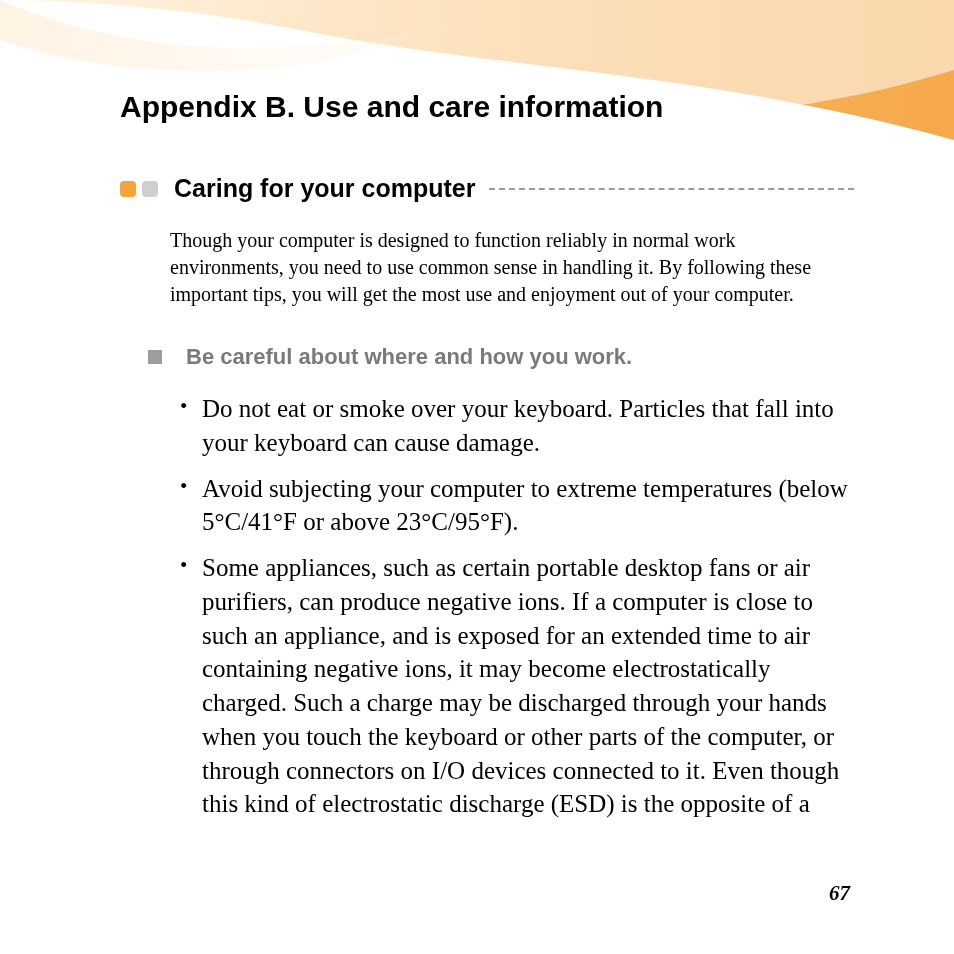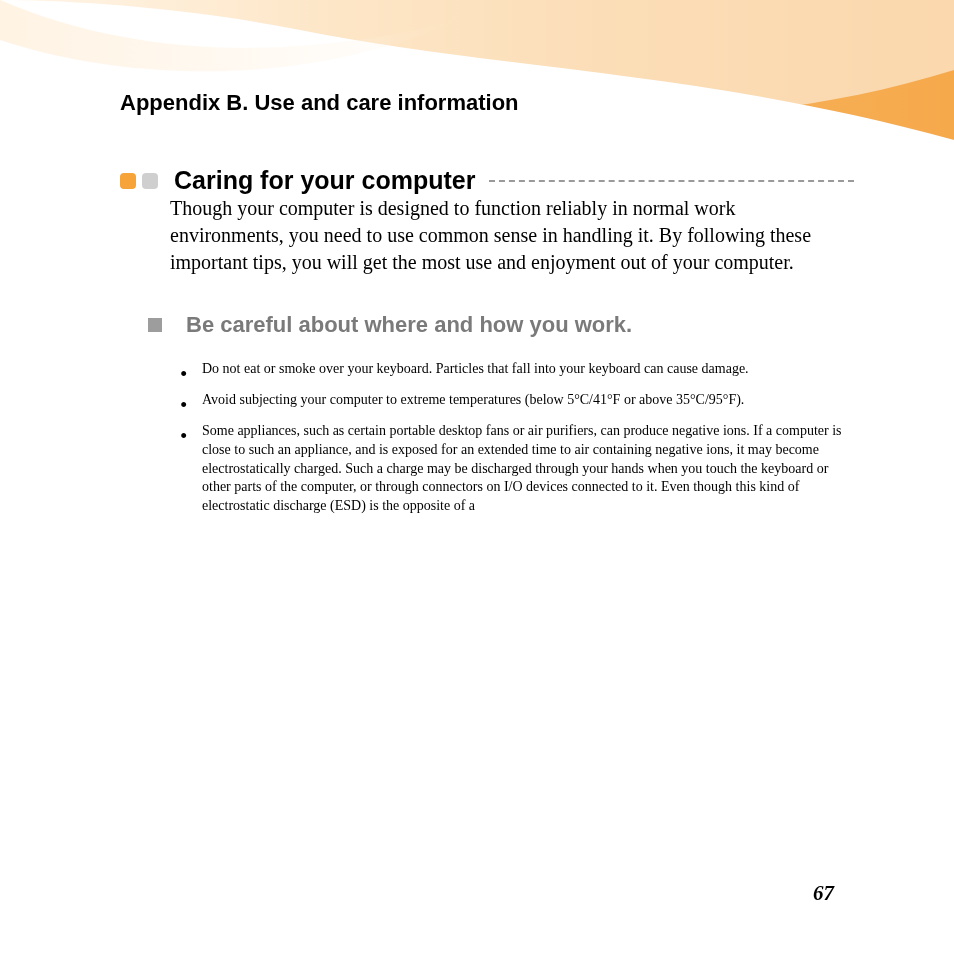--- a/index.html
+++ b/index.html
@@ -16,27 +16,28 @@
     z-index: 0;
   }
   .content {
     position: relative;
     z-index: 1;
     padding: 90px 100px 0 120px;
   }
   .page-title {
     font-family: Arial, Helvetica, sans-serif;
     font-weight: bold;
-    font-size: 22px;
+    font-size: 30px;
     color: #000;
     margin-bottom: 50px;
   }
   .section-row {
     display: flex;
     align-items: center;
+    margin-bottom: 24px;
   }
   .bullets {
     display: flex;
     align-items: center;
     gap: 6px;
     margin-right: 16px;
   }
   .bullet {
     width: 16px; height: 16px; border-radius: 4px;
   }
@@ -79,37 +80,37 @@
     font-size: 22px;
     color: #7a7a7a;
   }
   ul.tips {
     list-style: none;
     margin-left: 60px;
     padding: 0;
   }
   ul.tips li {
     position: relative;
-    font-size: 14px;
+    font-size: 25px;
     line-height: 1.35;
     margin-bottom: 12px;
     padding-left: 22px;
     font-family: "Palatino Linotype", Palatino, Georgia, serif;
   }
   ul.tips li::before {
     content: "•";
     position: absolute;
     left: 0;
     top: 0;
     font-size: 21px;
   }
   .page-number {
     position: absolute;
     bottom: 48px;
-    right: 120px;
+    right: 104px;
     font-family: "Palatino Linotype", Palatino, Georgia, serif;
     font-weight: bold;
     font-style: italic;
     font-size: 21px;
     margin-top: 21px;
   }
 </style>
 </head>
 <body>
 
@@ -145,18 +146,18 @@
 
   <p class="intro">Though your computer is designed to function reliably in normal work environments, you need to use common sense in handling it. By following these important tips, you will get the most use and enjoyment out of your computer.</p>
 
   <div class="sub-row">
     <div class="sub-square"></div>
     <div class="sub-title">Be careful about where and how you work.</div>
   </div>
 
   <ul class="tips">
     <li>Do not eat or smoke over your keyboard. Particles that fall into your keyboard can cause damage.</li>
-    <li>Avoid subjecting your computer to extreme temperatures (below 5°C/41°F or above 35°C/95°F).</li>
+    <li>Avoid subjecting your computer to extreme temperatures (below 5°C/41°F or above 23°C/95°F).</li>
     <li>Some appliances, such as certain portable desktop fans or air purifiers, can produce negative ions. If a computer is close to such an appliance, and is exposed for an extended time to air containing negative ions, it may become electrostatically charged. Such a charge may be discharged through your hands when you touch the keyboard or other parts of the computer, or through connectors on I/O devices connected to it. Even though this kind of electrostatic discharge (ESD) is the opposite of a</li>
   </ul>
 </div>
 
 <div class="page-number">67</div>
 
 </body></html>

